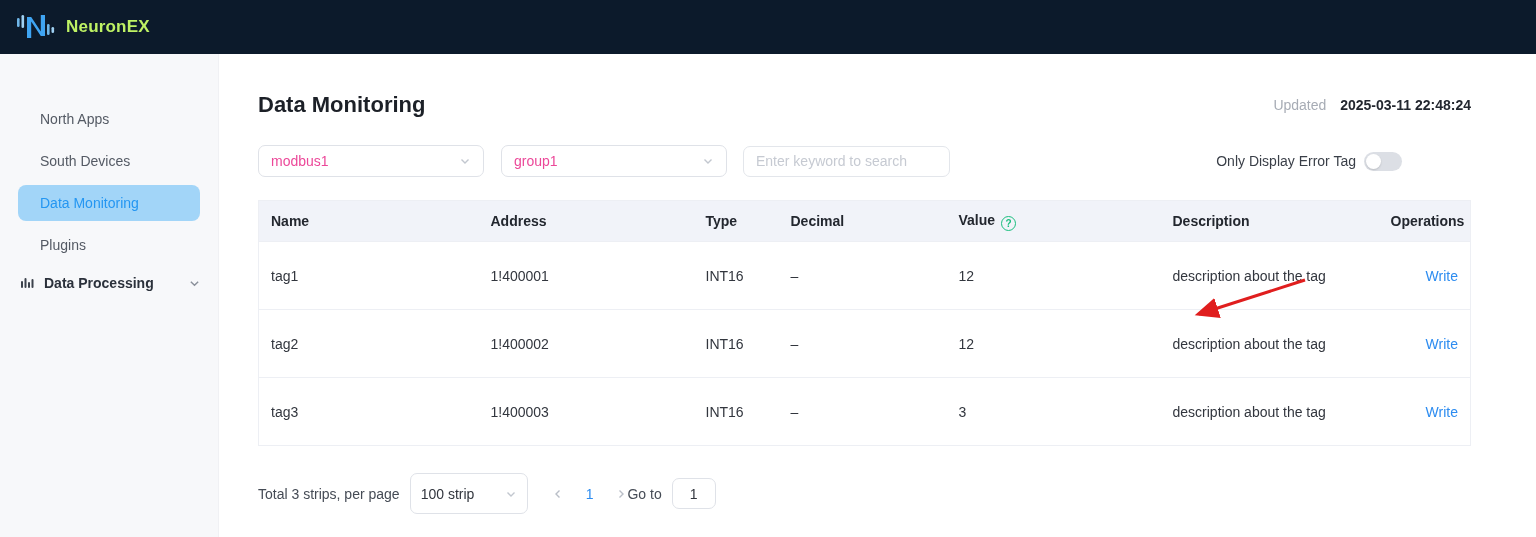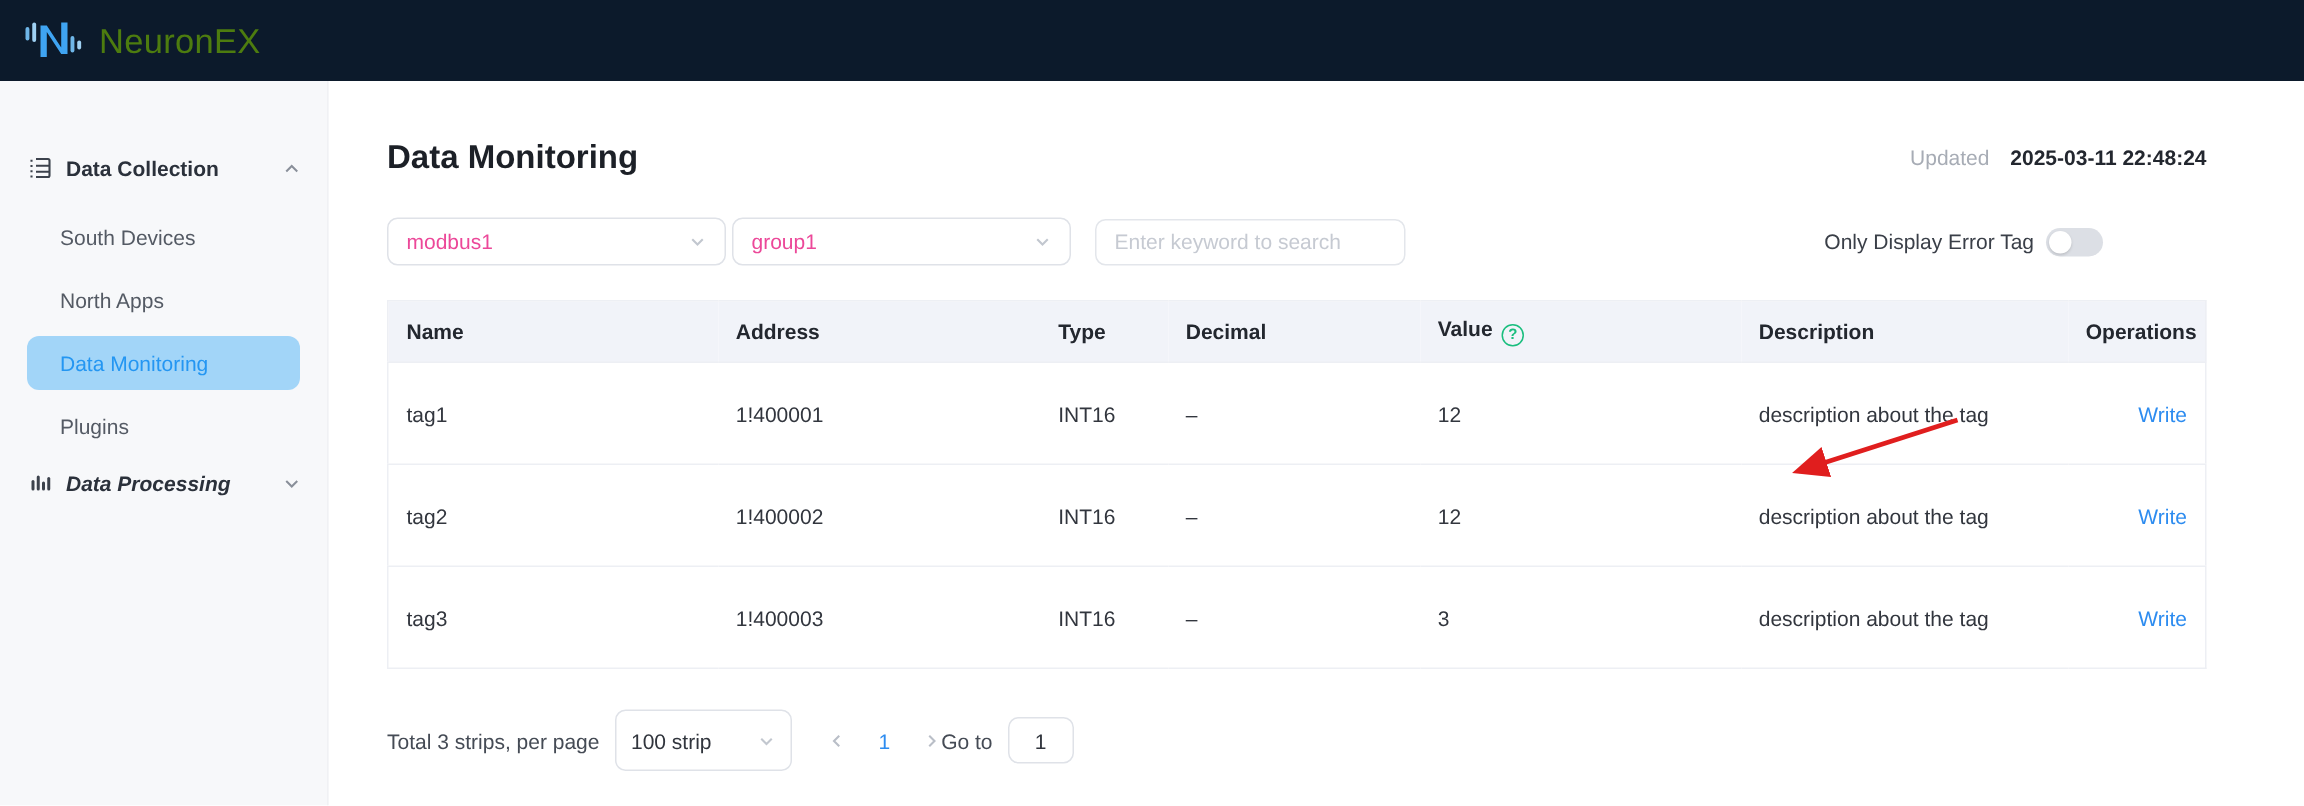--- a/index.html
+++ b/index.html
@@ -1,48 +1,48 @@
 <!DOCTYPE html>
 <html><head>
 <meta charset="utf-8">
 <style>
   * { margin:0; padding:0; box-sizing:border-box; }
   html,body { width:1536px; height:537px; font-family:"Liberation Sans", sans-serif; background:#fff; overflow:hidden; }
 
   
   .topbar { height:54px; background:#0c1a2b; display:flex; align-items:center; padding-left:16px; }
   .brand { display:flex; align-items:center; gap:10px; }
-  .brand-name { color:#4d7c0f; font-size:23px; font-weight:400; letter-spacing:.2px; }
+  .brand-name { color:#bef264; font-size:17px; font-weight:700; letter-spacing:.2px; }
 
   
   .layout { display:flex; height:483px; }
 
   
   .sidebar { width:219px; background:#f7f8fa; border-right:1px solid #f0f1f4; padding-top:44px; flex-shrink:0; }
   .side-group { display:flex; align-items:center; height:28px; padding:0 18px; margin-bottom:14px; cursor:pointer; }
   .side-group .g-icon { width:17px; height:17px; margin-right:9px; display:flex; align-items:center; justify-content:center; color:#3c424c; }
   .side-group .g-label { font-size:14px; font-weight:700; color:#2b313b; flex:1; }
   .side-group .chev { color:#8a909a; display:flex; }
   .side-sub { display:flex; align-items:center; height:36px; margin:3px 18px 6px 18px; padding-left:22px; border-radius:8px; font-size:14px; color:#545a64; cursor:pointer; }
   .side-sub.active { background:#a2d5f8; color:#2496f2; }
-  .side-group.collapsed { margin-top:6px;font-style:italic; }
+  .side-group.collapsed { margin-top:6px; }
 
   
   .main { flex:1; padding:38px 66px 0 39px; position:relative; }
   .title-row { display:flex; align-items:center; justify-content:space-between; }
   .page-title { font-size:22px; font-weight:700; color:#1c2027; }
   .updated { font-size:14px; }
   .updated-label { color:#a7acb5; margin-right:10px; }
   .updated-time { color:#23272f; font-weight:700; }
 
   
   .filter-row { display:flex; align-items:center; margin-top:27px; height:32px; }
   .select-box { width:226px; height:32px; border:1px solid #dfe2e8; border-radius:7px; background:#fff;
                 display:flex; align-items:center; justify-content:space-between; padding:0 12px; font-size:14px; color:#ec4899; cursor:pointer; }
-  .select-box + .select-box { margin-left:4px; }
+  .select-box + .select-box { margin-left:17px; }
   .sel-chev { color:#c2c7cf; display:flex; }
   .search-input { width:207px; height:31px; border:1px solid #e3e6eb; border-radius:7px; margin-left:16px; padding:0 12px; font-size:14px; color:#31353d; outline:none; font-family:"Liberation Sans", sans-serif; }
   .search-input::placeholder { color:#c6cad2; }
   .toggle-wrap { margin-left:auto; margin-right:69px; display:flex; align-items:center; }
   .toggle-label { font-size:14px; color:#3a3f48; margin-right:8px; }
   .toggle { width:38px; height:19px; border-radius:10px; background:#dcdfe5; position:relative; cursor:pointer; }
   .toggle .knob { position:absolute; left:2px; top:2px; width:15px; height:15px; border-radius:50%; background:#fff; box-shadow:0 1px 2px rgba(0,0,0,.15); }
 
   
   .data-table { margin-top:23px; width:1212px; border-collapse:collapse; table-layout:fixed; font-size:14px; border:1px solid #edeff4; }
@@ -77,42 +77,23 @@
       <rect x="35.5" y="16" width="2.6" height="6" rx="1.3" fill="#9fd0f2"></rect>
     </svg>
     <span class="brand-name">NeuronEX</span>
   </div>
 </div>
 
 <div class="layout">
 
   <div class="sidebar">
 
-    <div class="side-group">
-      <span class="g-icon">
-        <svg width="16" height="16" viewBox="0 0 16 16" fill="none" stroke="#3c424c" stroke-width="1.4">
-          <path d="M5 2 h8 a1 1 0 0 1 1 1 v10 a1 1 0 0 1 -1 1 h-8"></path>
-          <line x1="5" y1="6.5" x2="14" y2="6.5"></line>
-            <line x1="5" y1="10.5" x2="14" y2="10.5"></line>
-          <line x1="2" y1="2.5" x2="2" y2="3.8"></line>
-            <line x1="2" y1="6" x2="2" y2="7.3"></line>
-            <line x1="2" y1="9.5" x2="2" y2="10.8"></line>
-            <line x1="2" y1="13" x2="2" y2="14.3"></line>
-        </svg>
-      </span>
-      <span class="g-label">Data Collection</span>
-      <span class="chev">
-        <svg width="11" height="11" viewBox="0 0 12 12" fill="none" stroke="#8a909a" stroke-width="1.5">
-            <polyline points="2,8 6,4 10,8"></polyline>
-          </svg>
-      </span>
-    </div>
-
+
+    <div class="side-sub">North Apps</div>
     <div class="side-sub">South Devices</div>
-    <div class="side-sub">North Apps</div>
     <div class="side-sub active">Data Monitoring</div>
     <div class="side-sub">Plugins</div>
 
     <div class="side-group collapsed">
       <span class="g-icon">
         <svg width="16" height="16" viewBox="0 0 16 16" fill="#3c424c">
           <rect x="2" y="6" width="2" height="7" rx="1"></rect>
           <rect x="5.5" y="3" width="2" height="10" rx="1"></rect>
           <rect x="9" y="7" width="2" height="6" rx="1"></rect>
           <rect x="12.5" y="4" width="2" height="9" rx="1"></rect>

